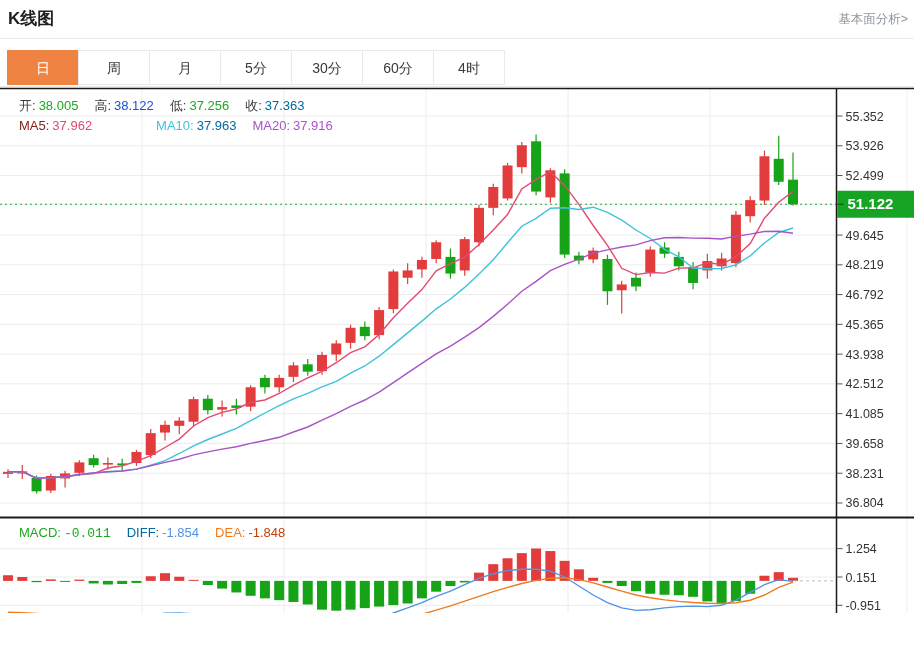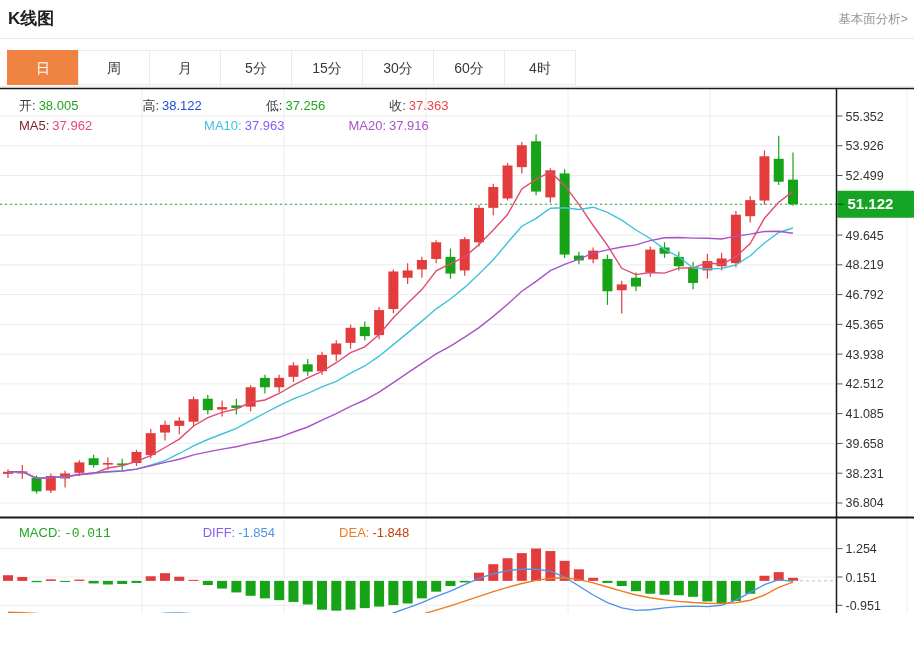--- a/index.html
+++ b/index.html
@@ -9,21 +9,21 @@
   #page-title{position:absolute;top:7px;left:8px;font-size:17px;font-weight:bold;color:#1f1f1f;}
   #fund-link{position:absolute;top:11px;right:6px;font-size:12.5px;color:#8e959b;text-decoration:none;cursor:pointer;}
   #header-divider{position:absolute;top:38px;left:0;width:914px;border-top:1px solid #e9e9e9;}
   
   #tabs{position:absolute;top:50px;left:8px;display:flex;}
   .tab{width:72px;height:35px;line-height:35px;text-align:center;font-size:14px;color:#3a3a3a;
        background:#fff;border:1px solid #eaeaea;margin-left:-1px;cursor:pointer;box-sizing:border-box;}
   .tab.active{background:#ee8342;border-color:#ee8342;color:#fff;}
   #tabbar-bottom{position:absolute;top:86px;left:0;width:914px;border-top:1px solid #eaeaea;}
   
-  .legend{position:absolute;left:19px;display:flex;font-size:13px;white-space:nowrap;gap:48px;}
+  .legend{position:absolute;left:19px;display:flex;font-size:13px;white-space:nowrap;}
   #ohlc-legend{top:97px;}
   #ma-legend{top:118px;}
   #macd-legend{top:525px;}
   .legend .item{margin-right:16px;}
   .legend .lab{color:#3c3c3c;margin-right:3px;}
   
   #chart-svg{position:absolute;top:0;left:0;}
   text{font-family:"Liberation Sans","DejaVu Sans",sans-serif;}
 </style>
 </head>
@@ -32,21 +32,20 @@
 <div id="app">
   <div id="page-title">K线图</div>
   <a id="fund-link">基本面分析&gt;</a>
   <div id="header-divider"></div>
 
   <nav id="tabs">
       <div class="tab active">日</div>
       <div class="tab">周</div>
       <div class="tab">月</div>
       <div class="tab">5分</div>
-      <div class="tab">15分</div>
       <div class="tab">30分</div>
       <div class="tab">60分</div>
       <div class="tab">4时</div>
     </nav>
   <div id="tabbar-bottom"></div>
 
   <svg id="chart-svg" width="914" height="645">
       <line x1="0" y1="116" x2="836.5" y2="116" stroke="#ececec" stroke-width="1"></line>
       <line x1="0" y1="145.7520639999999" x2="836.5" y2="145.7520639999999" stroke="#ececec" stroke-width="1"></line>
       <line x1="0" y1="175.52499199999988" x2="836.5" y2="175.52499199999988" stroke="#ececec" stroke-width="1"></line>
@@ -416,25 +415,25 @@
         <rect x="837.2" y="190.75471999999993" width="76.8" height="27" fill="#16a425"></rect>
         <line x1="837.5" y1="204.25471999999993" x2="843.5" y2="204.25471999999993" stroke="#0b5e14" stroke-width="1.2"></line>
         <text x="847.5" y="209.25471999999993" font-size="15" font-weight="bold" fill="#ffffff">51.122</text>
       </g>
     </svg>
 
   <div id="ohlc-legend" class="legend">
       <span class="item"><span class="lab">开:</span><span style="color: rgb(31, 168, 31);">38.005</span></span>
       <span class="item"><span class="lab">高:</span><span style="color: #1d4ed8;">38.122</span></span>
       <span class="item"><span class="lab">低:</span><span style="color: rgb(31, 168, 31);">37.256</span></span>
-      <span class="item"><span class="lab">收:</span><span style="color: #ef4444;">37.363</span></span>
+      <span class="item"><span class="lab">收:</span><span style="color: #0369a1;">37.363</span></span>
     </div>
   <div id="ma-legend" class="legend">
       <span class="item"><span class="lab" style="color: #7f1d1d;">MA5:</span><span style="color: rgb(226, 74, 112);">37.962</span></span>
-      <span class="item"><span class="lab" style="color: rgb(63, 195, 218); margin-left: 48px;">MA10:</span><span style="color: #8b5cf6;">37.963</span></span>
+      <span class="item"><span class="lab" style="color: rgb(63, 195, 218); margin-left: 48px;">MA10:</span><span style="color: #0369a1;">37.963</span></span>
       <span class="item"><span class="lab" style="color: rgb(168, 84, 199);">MA20:</span><span style="color: rgb(168, 84, 199);">37.916</span></span>
     </div>
   <div id="macd-legend" class="legend">
       <span class="item"><span class="lab" style="color: rgb(31, 168, 31);">MACD:</span><span style="color: rgb(31, 168, 31); font-family: Liberation Mono, monospace;">-0.011</span></span>
-      <span class="item"><span class="lab" style="color: #8b5cf6; margin-left: 28px;">DIFF:</span><span style="color: rgb(79, 148, 229);">-1.854</span></span>
+      <span class="item"><span class="lab" style="color: #0369a1;">DIFF:</span><span style="color: rgb(79, 148, 229);">-1.854</span></span>
       <span class="item"><span class="lab" style="color: rgb(238, 123, 32);">DEA:</span><span style="color: #c2410c;">-1.848</span></span>
     </div>
 </div>
 
 </body></html>

